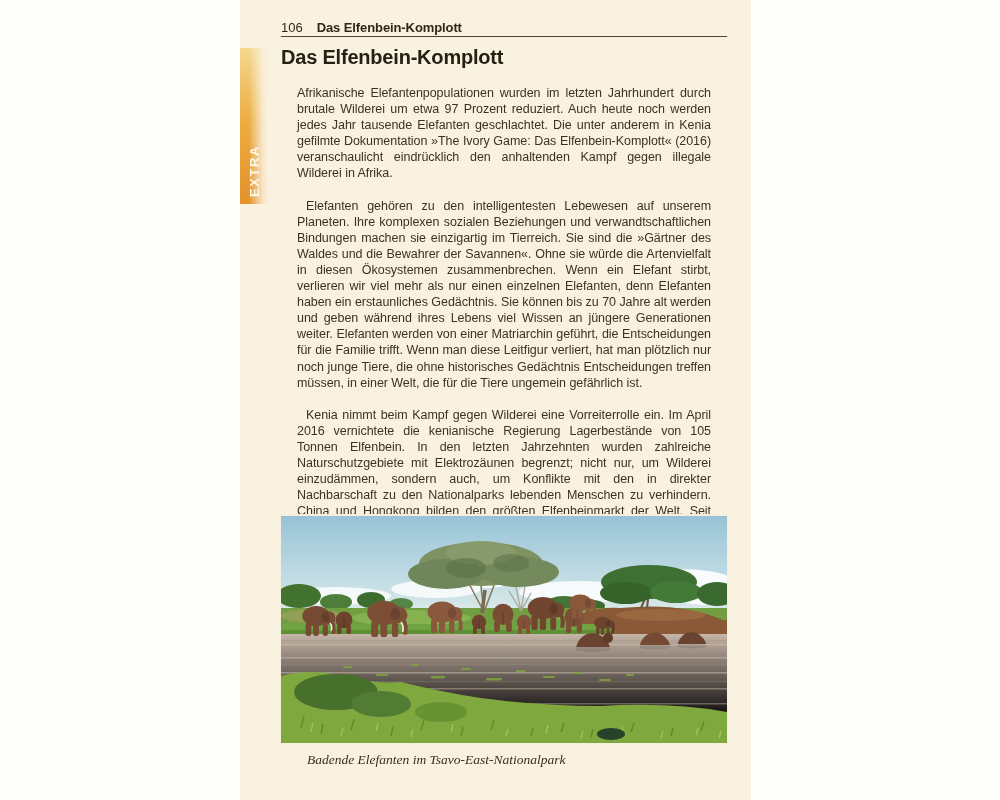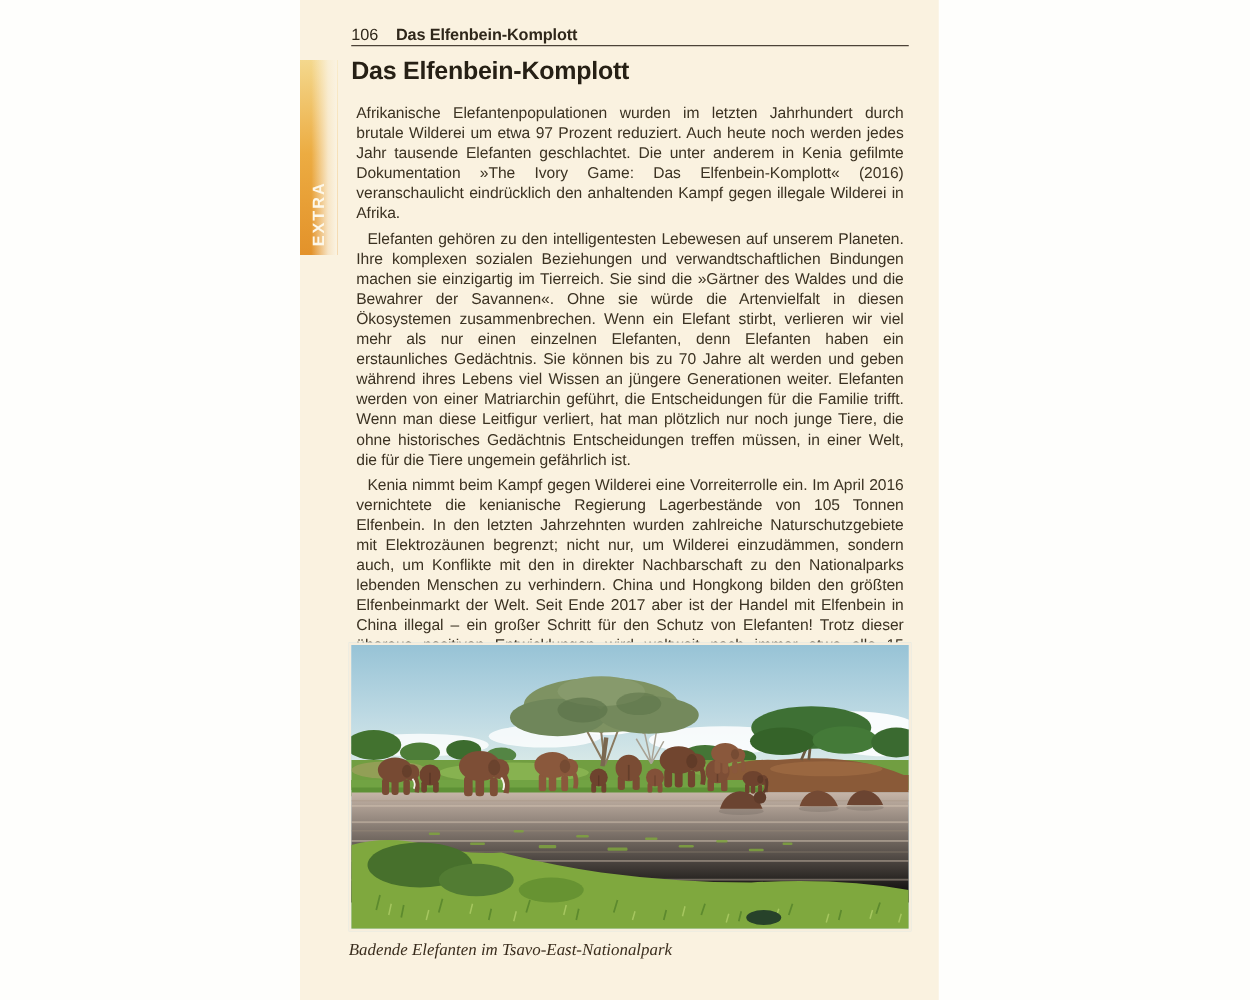--- a/index.html
+++ b/index.html
@@ -41,42 +41,42 @@
     margin-top:20px; padding-bottom:1px;
     border-bottom:1.5px solid #4c4338;
     font-size:13px; color:#2f271a;
   }
   .running-head .rh-title { font-weight:bold; letter-spacing:-0.1px; }
   h1.article-title {
     margin:9px 0 13px 0;
     font-size:20px; font-weight:bold; color:#262015; letter-spacing:-0.2px;
   }
   p.para {
-    margin:4px; font-size:12.5px; line-height:16.1px;
+    margin:16px; font-size:12.5px; line-height:16.1px;
     color:#3b3222; text-align:justify; letter-spacing:-0.05px;
   }
   p.indent { text-indent:9px; }
   p.info-line {
     margin:0; font-size:12.5px; line-height:16.1px;
     font-style:italic; color:#3b3222;
   }
   
   figure.photo-figure {
     position:absolute; left:39px; top:514px; margin:0; width:450px;
   }
   .photo {
     width:450px; height:231px;
     border:2px solid #f7eedd;
     background:#c3dde6;
   }
   .photo svg { display:block; width:446px; height:227px; }
   figcaption.photo-caption {
     margin-top:7px;
     font-family:"Liberation Serif", serif; font-style:italic;
-    font-size:13.5px; color:#3a2d1d;
+    font-size:13.5px; color:#3a2d1d;margin-left:28px;
   }
 </style>
 </head>
 <body>
 
 <div class="page">
 
   <div class="extra-tab">
     <span class="extra-label">EXTRA</span>
   </div>

